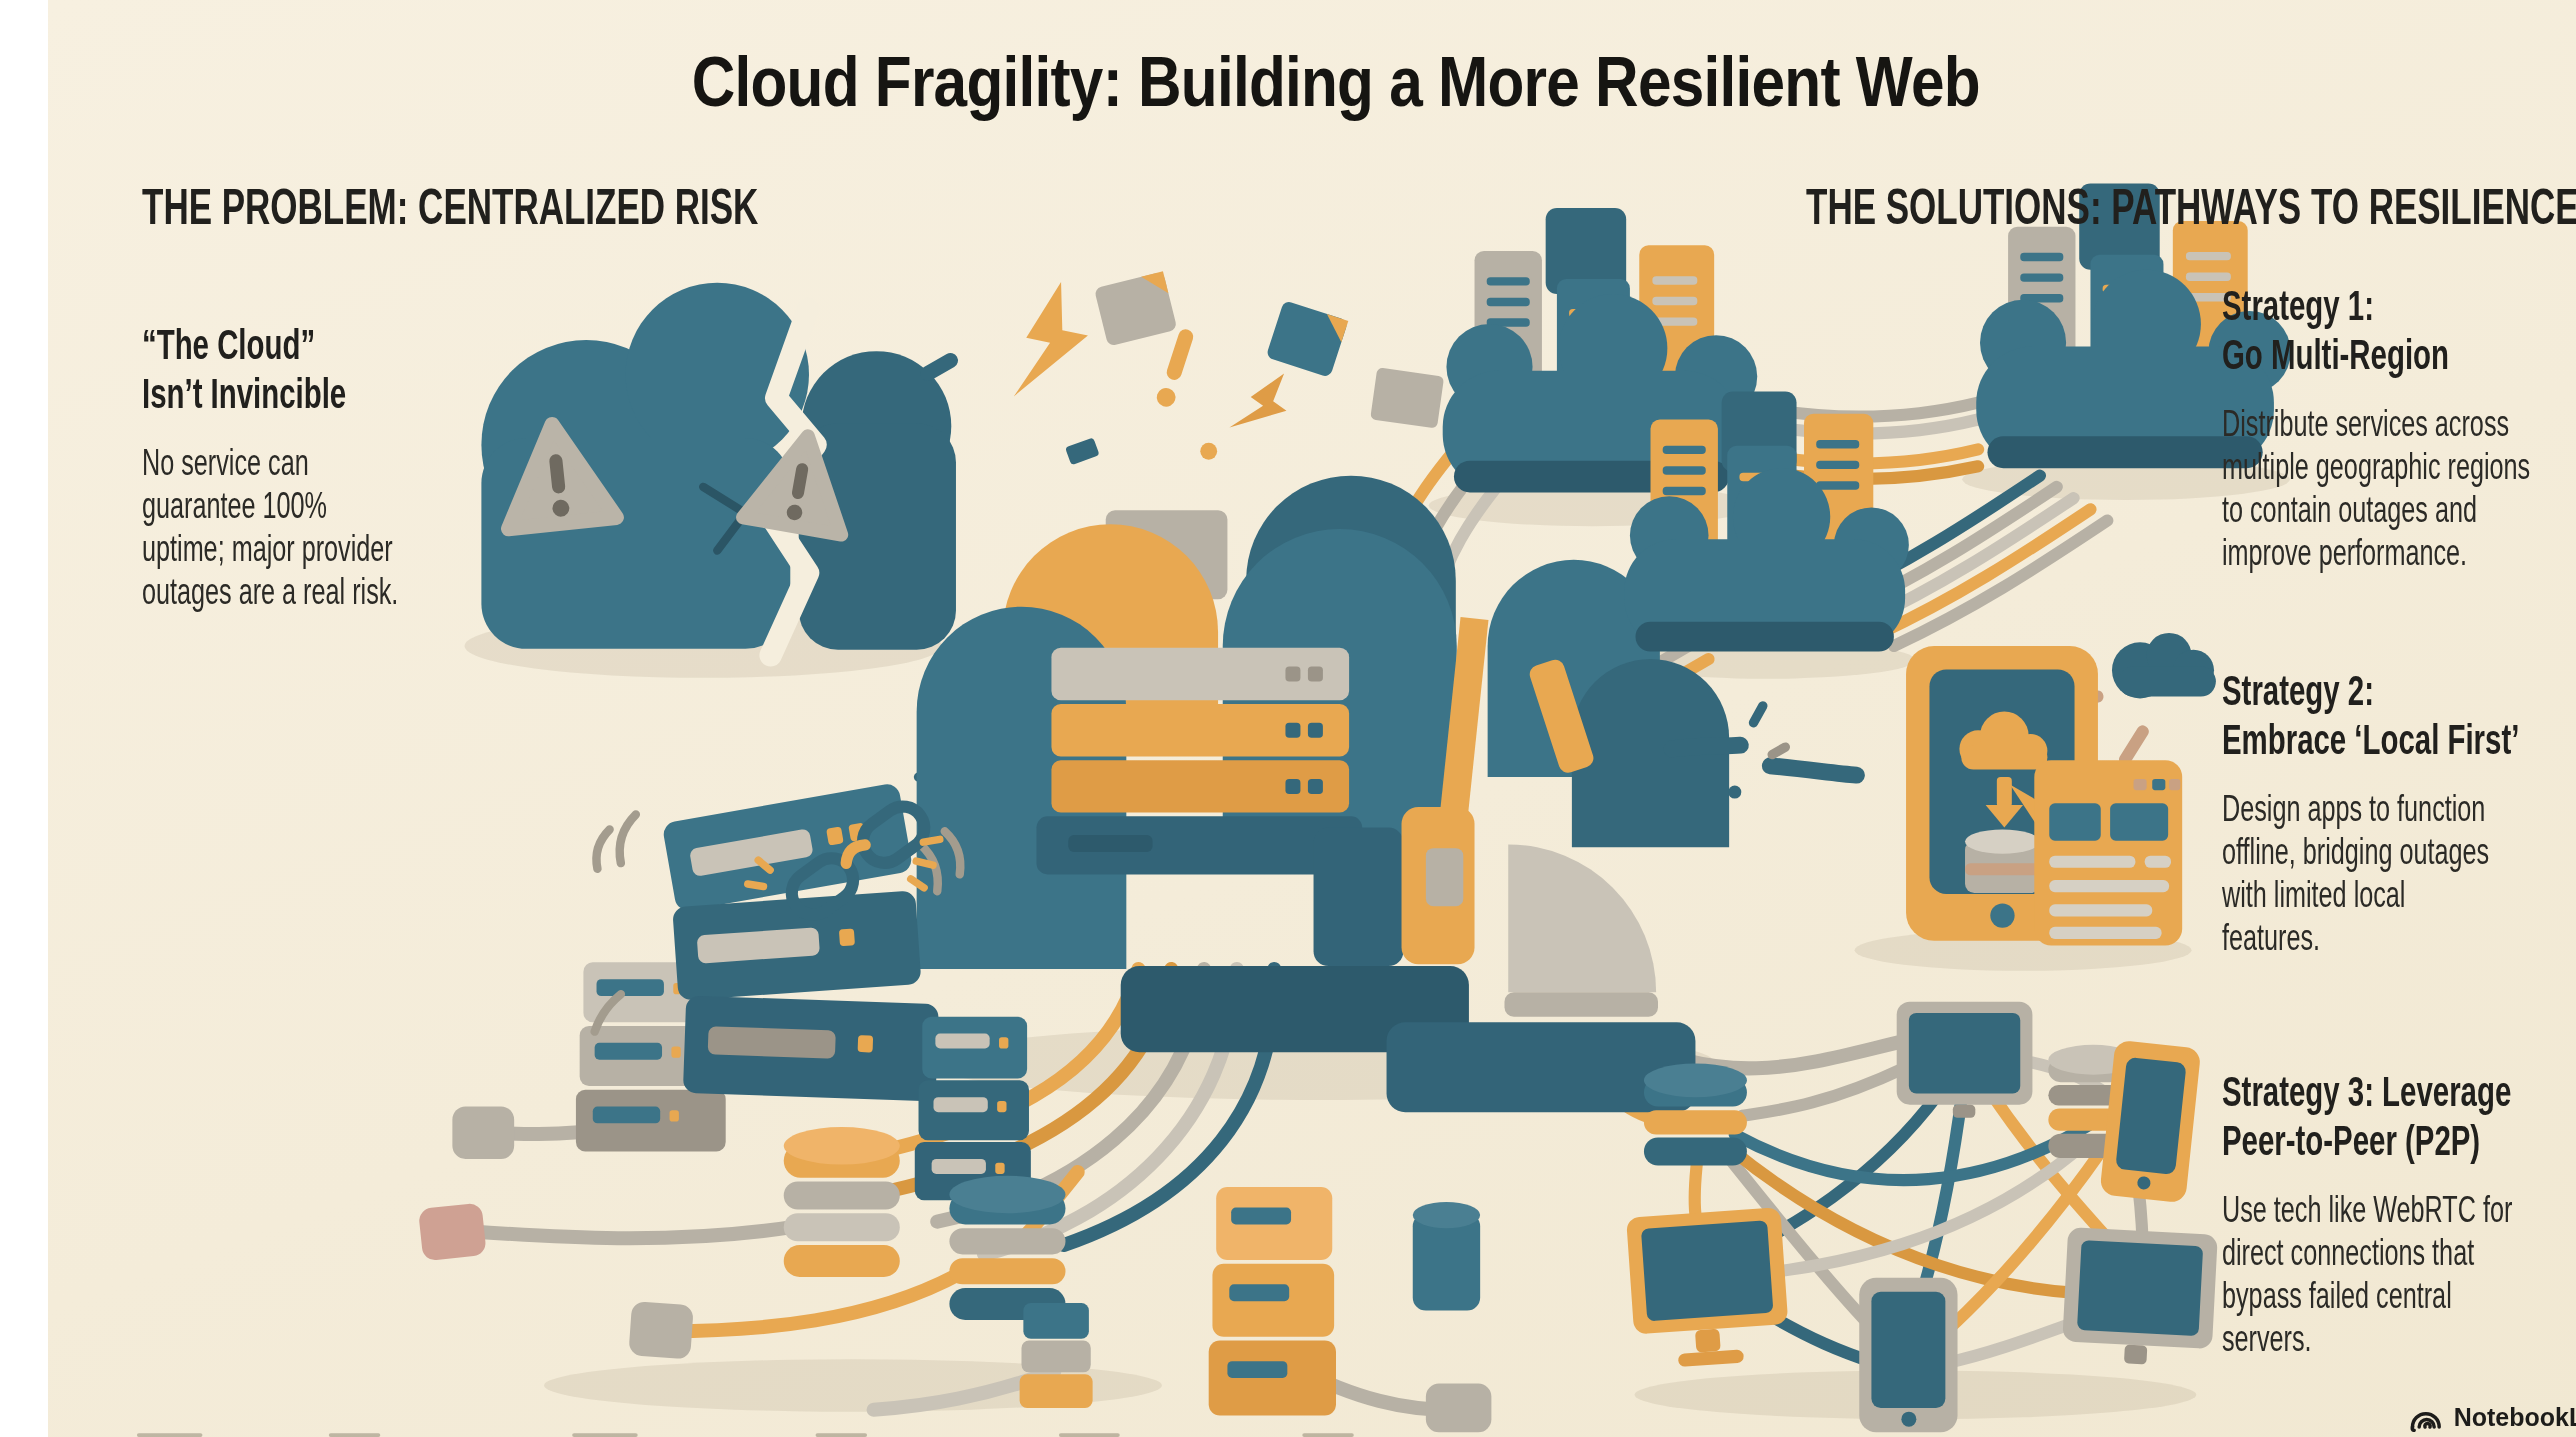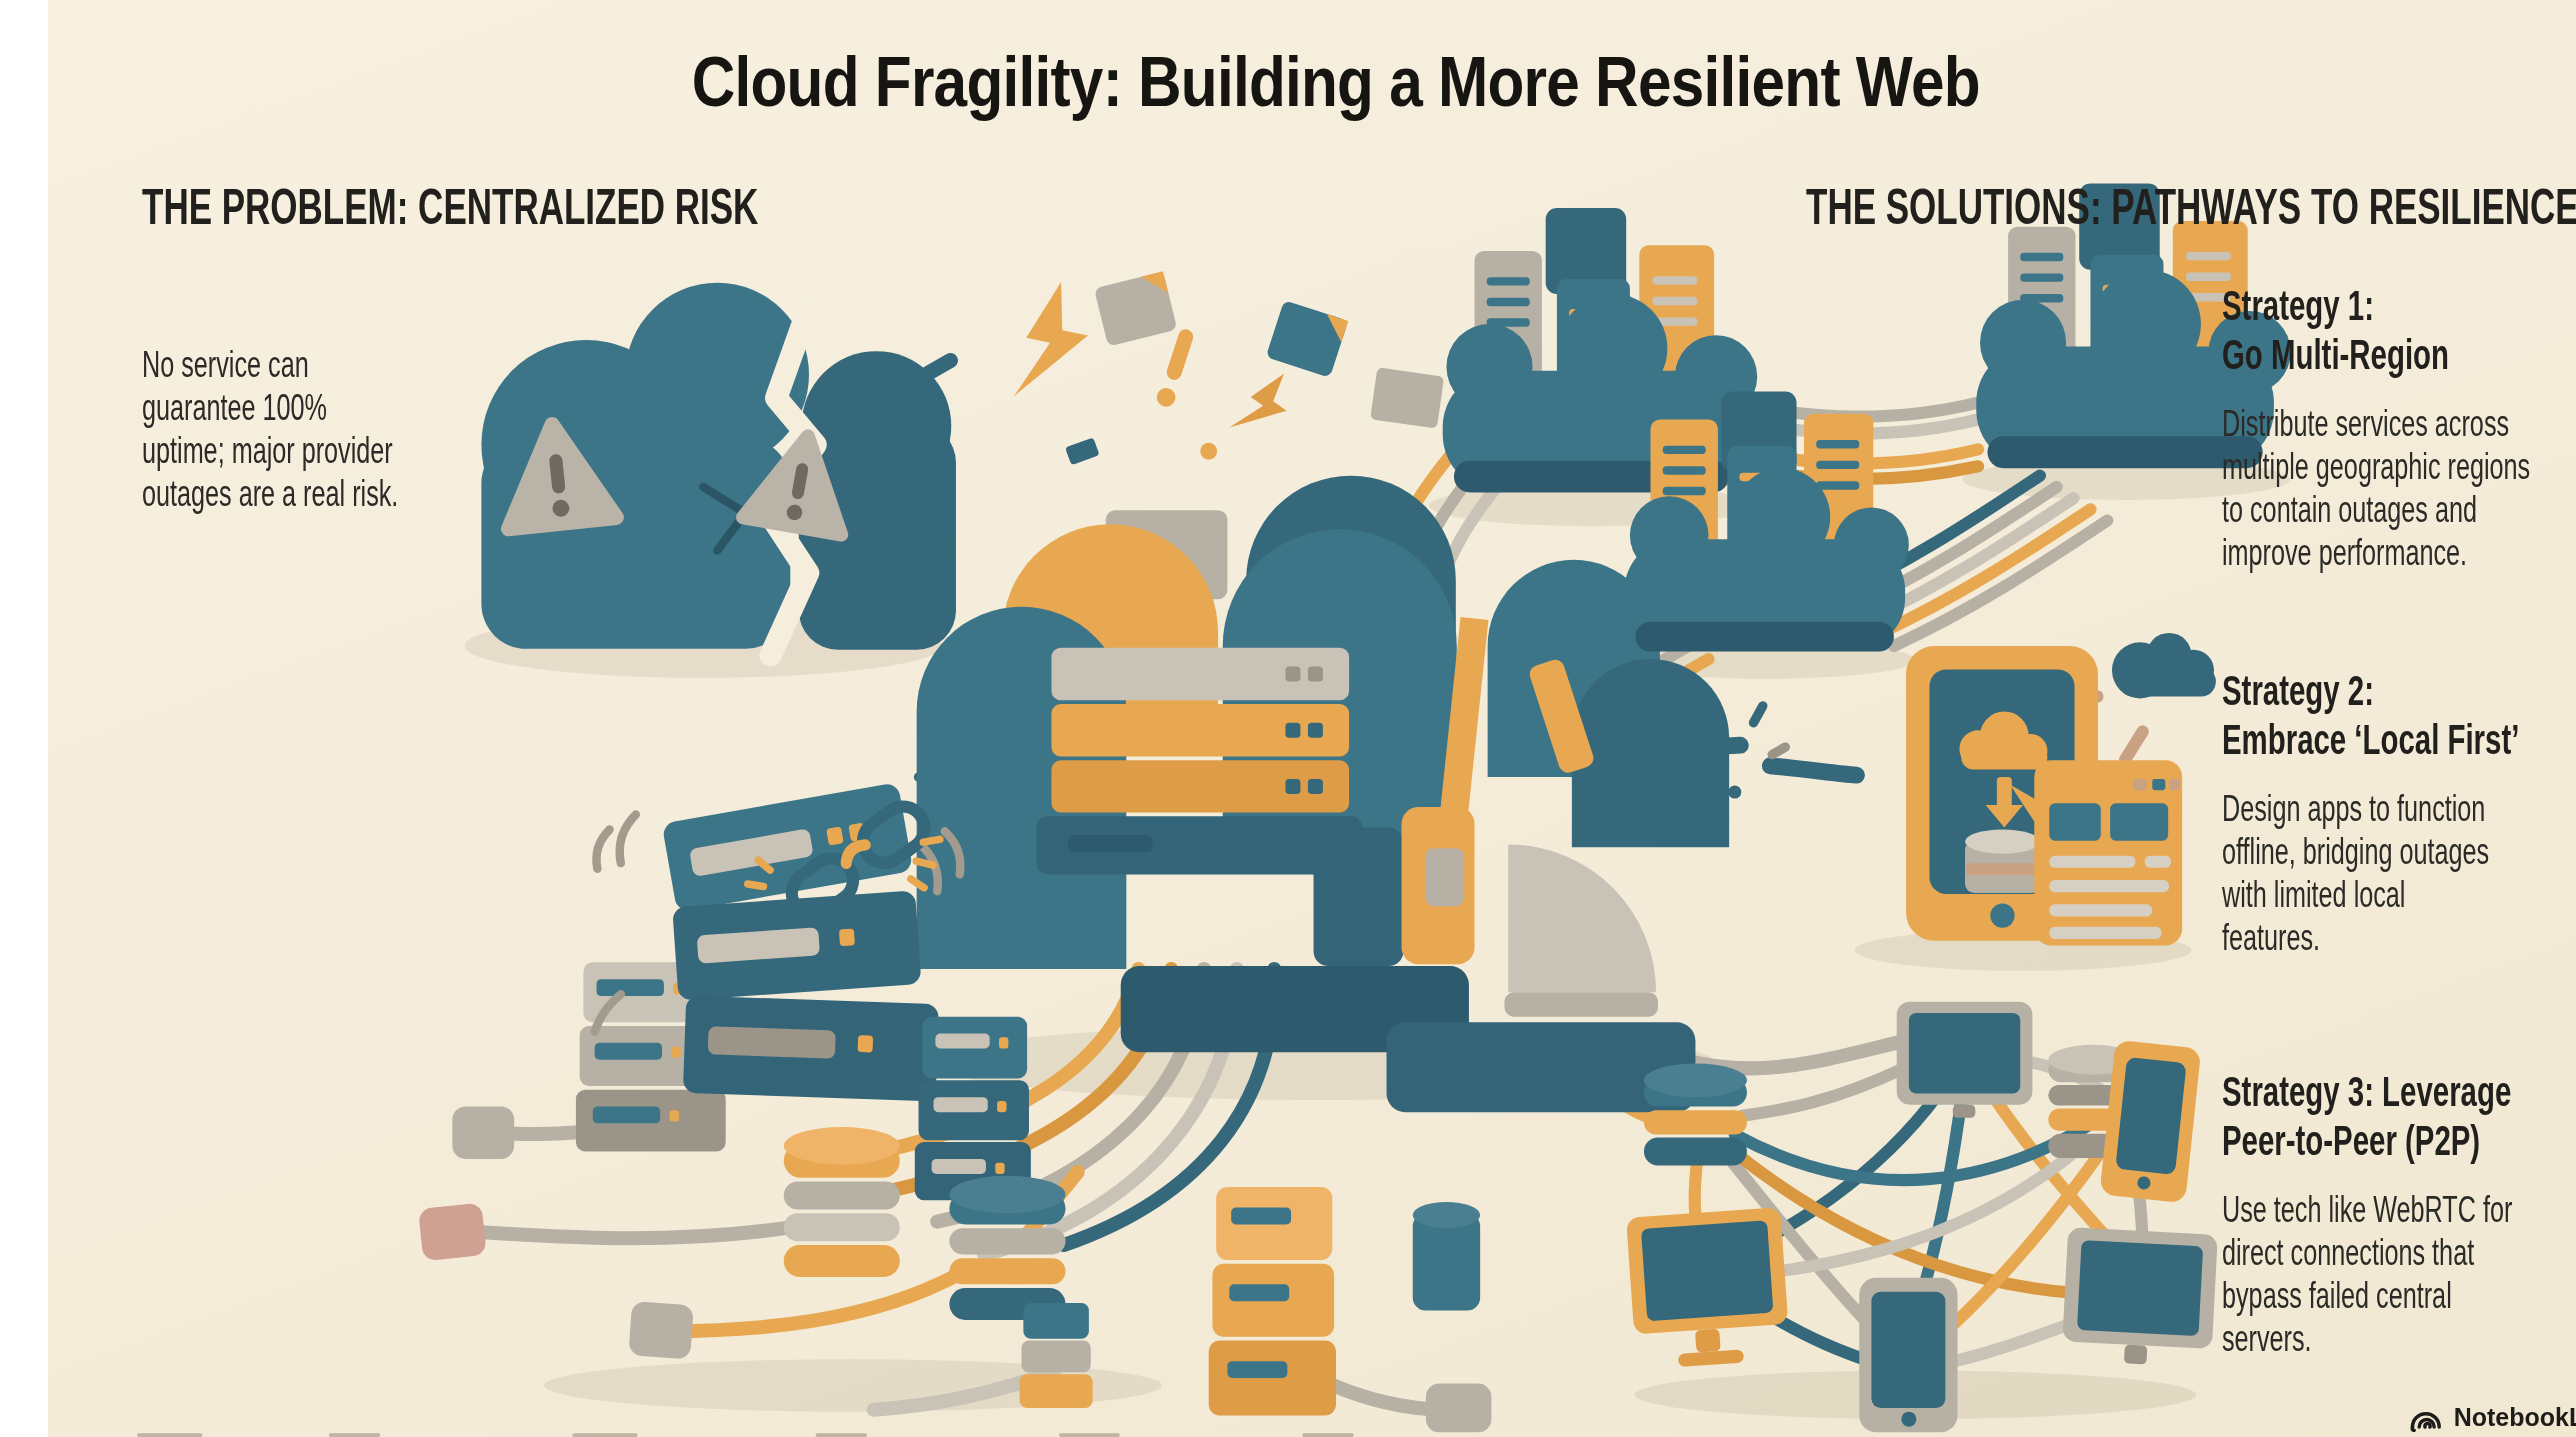--- a/index.html
+++ b/index.html
@@ -473,20 +473,24 @@
   </div>
 
   <div class="col-header" style="left:94px; top:178px;">
     <span class="tline">THE PROBLEM: CENTRALIZED RISK</span>
   </div>
   <div class="col-header" style="left:1758px; top:178px;">
     <span class="tline">THE SOLUTIONS: PATHWAYS TO RESILIENCE</span>
   </div>
 
   <div class="tblock" style="left:94px; top:320px;">
+    <h2>
+      <span class="tline">“The Cloud”</span>
+      <span class="tline">Isn’t Invincible</span>
+    </h2>
     <p>
       <span class="tline">No service can</span>
       <span class="tline">guarantee 100%</span>
       <span class="tline">uptime; major provider</span>
       <span class="tline">outages are a real risk.</span>
     </p>
   </div>
 
   <div class="tblock" style="left:94px; top:824px;">
   </div>

